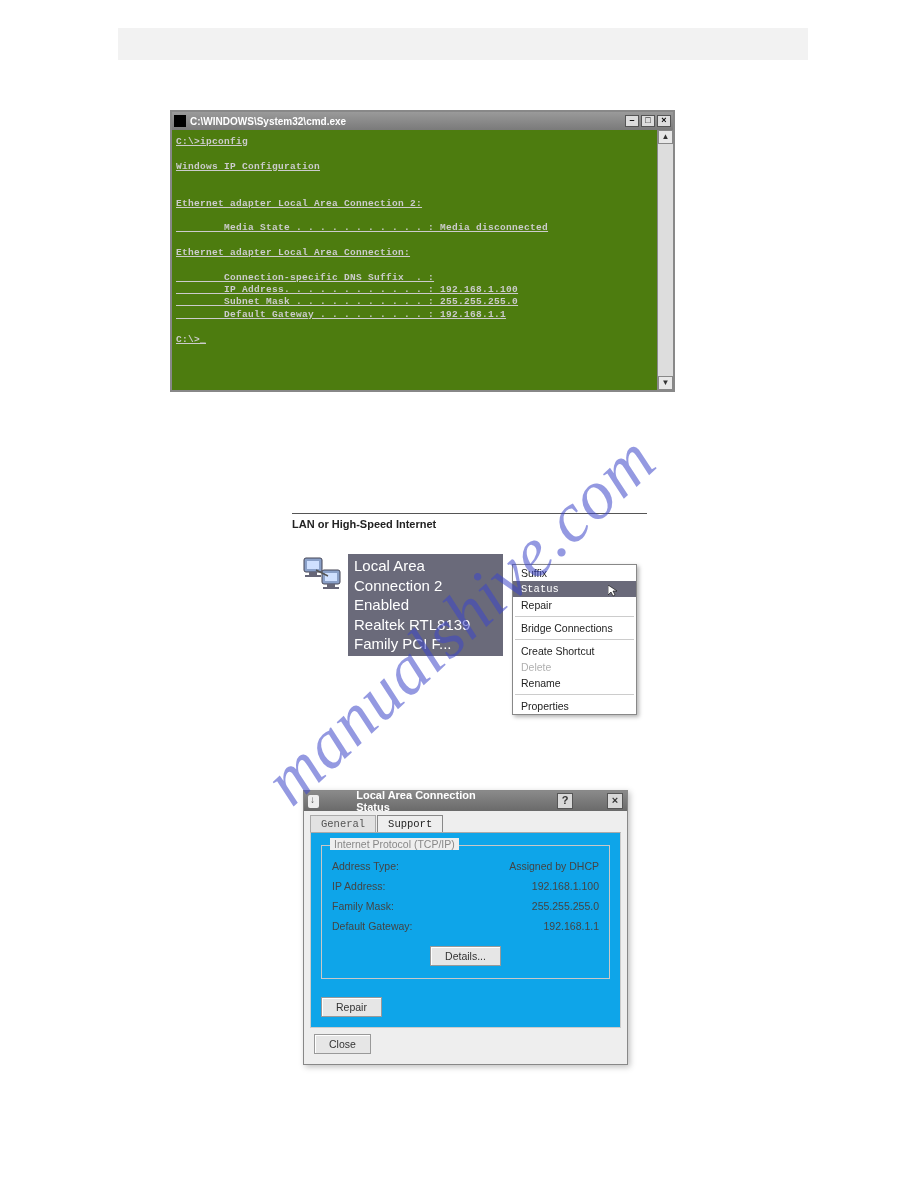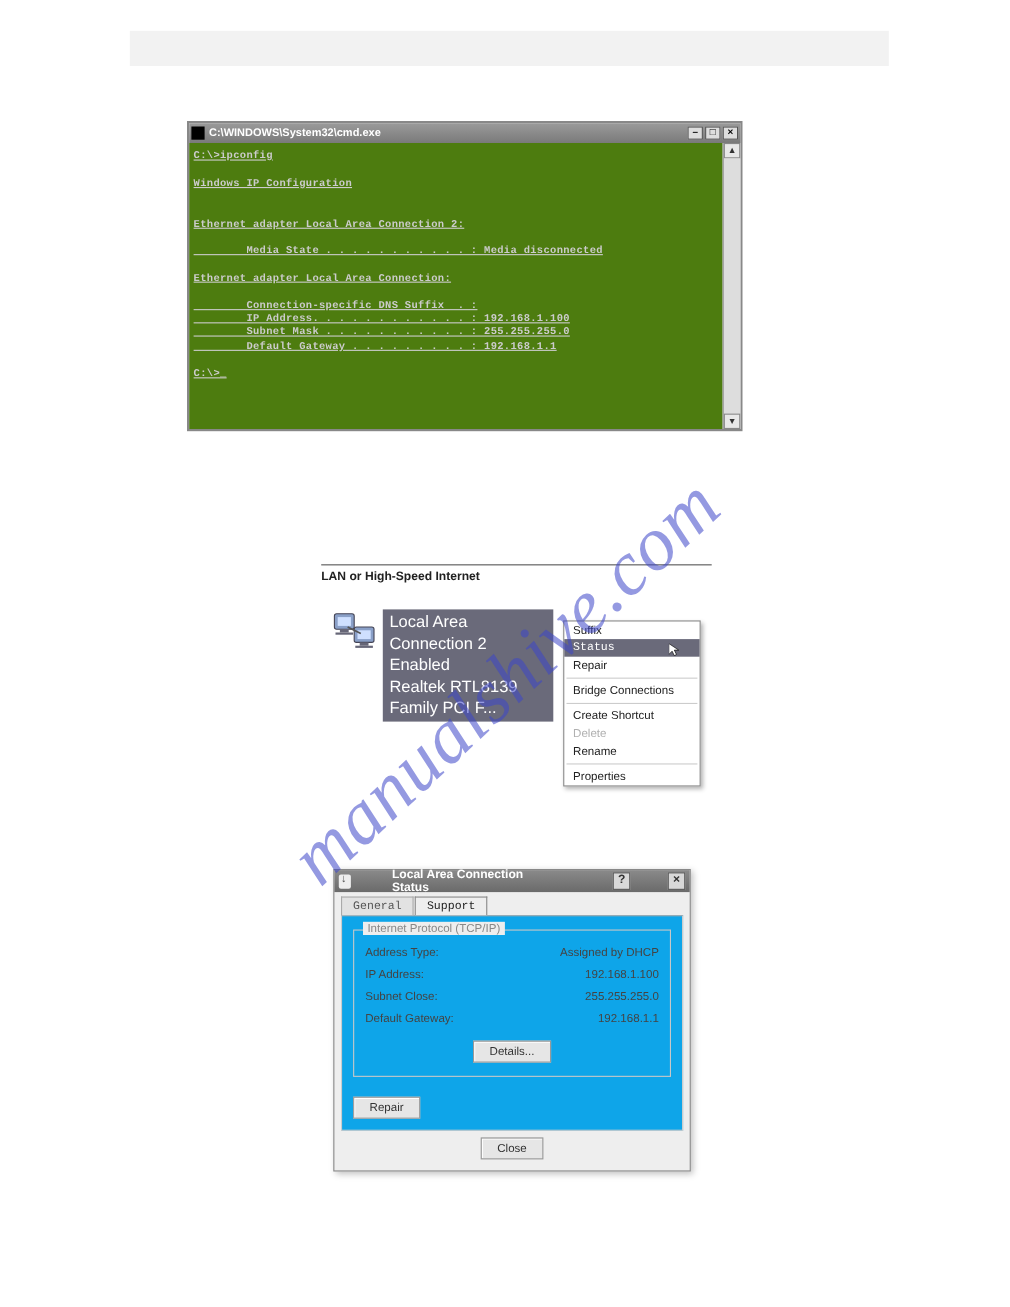--- a/index.html
+++ b/index.html
@@ -165,21 +165,21 @@
   }
   .kv { display:flex; justify-content:space-between; margin-top:8px;}
   .kv:first-of-type{margin-top:4px;text-align:center;}
   .btn {
     display:inline-block; padding:3px 14px;
     background:#e6e6e6; border:1px solid #999;
     font-size:10.5px; color:#333;
     box-shadow: inset 1px 1px 0 #fff;
   }
   .dlg-footer {
-    display:flex; justify-content:center;
+    display:flex; justify-content:flex-start;
     padding:0 10px 10px;
   }
 </style>
 </head>
 <body>
 
 <div class="top-bar"></div>
 <div class="wm">manualshive.com</div>
 
 <div class="cmd-window">
@@ -277,21 +277,21 @@
       <span class="group-title">Internet Protocol (TCP/IP)</span>
       <div class="kv">
         <span>Address Type:</span>
         <span>Assigned by DHCP</span>
       </div>
       <div class="kv">
         <span>IP Address:</span>
         <span>192.168.1.100</span>
       </div>
       <div class="kv">
-        <span>Subnet Close:</span>
+        <span>Family Mask:</span>
         <span>255.255.255.0</span>
       </div>
       <div class="kv">
         <span>Default Gateway:</span>
         <span>192.168.1.1</span>
       </div>
       <div style="text-align:center; margin-top:14px;">
         <span class="btn">Details...</span>
       </div>
     </div>

